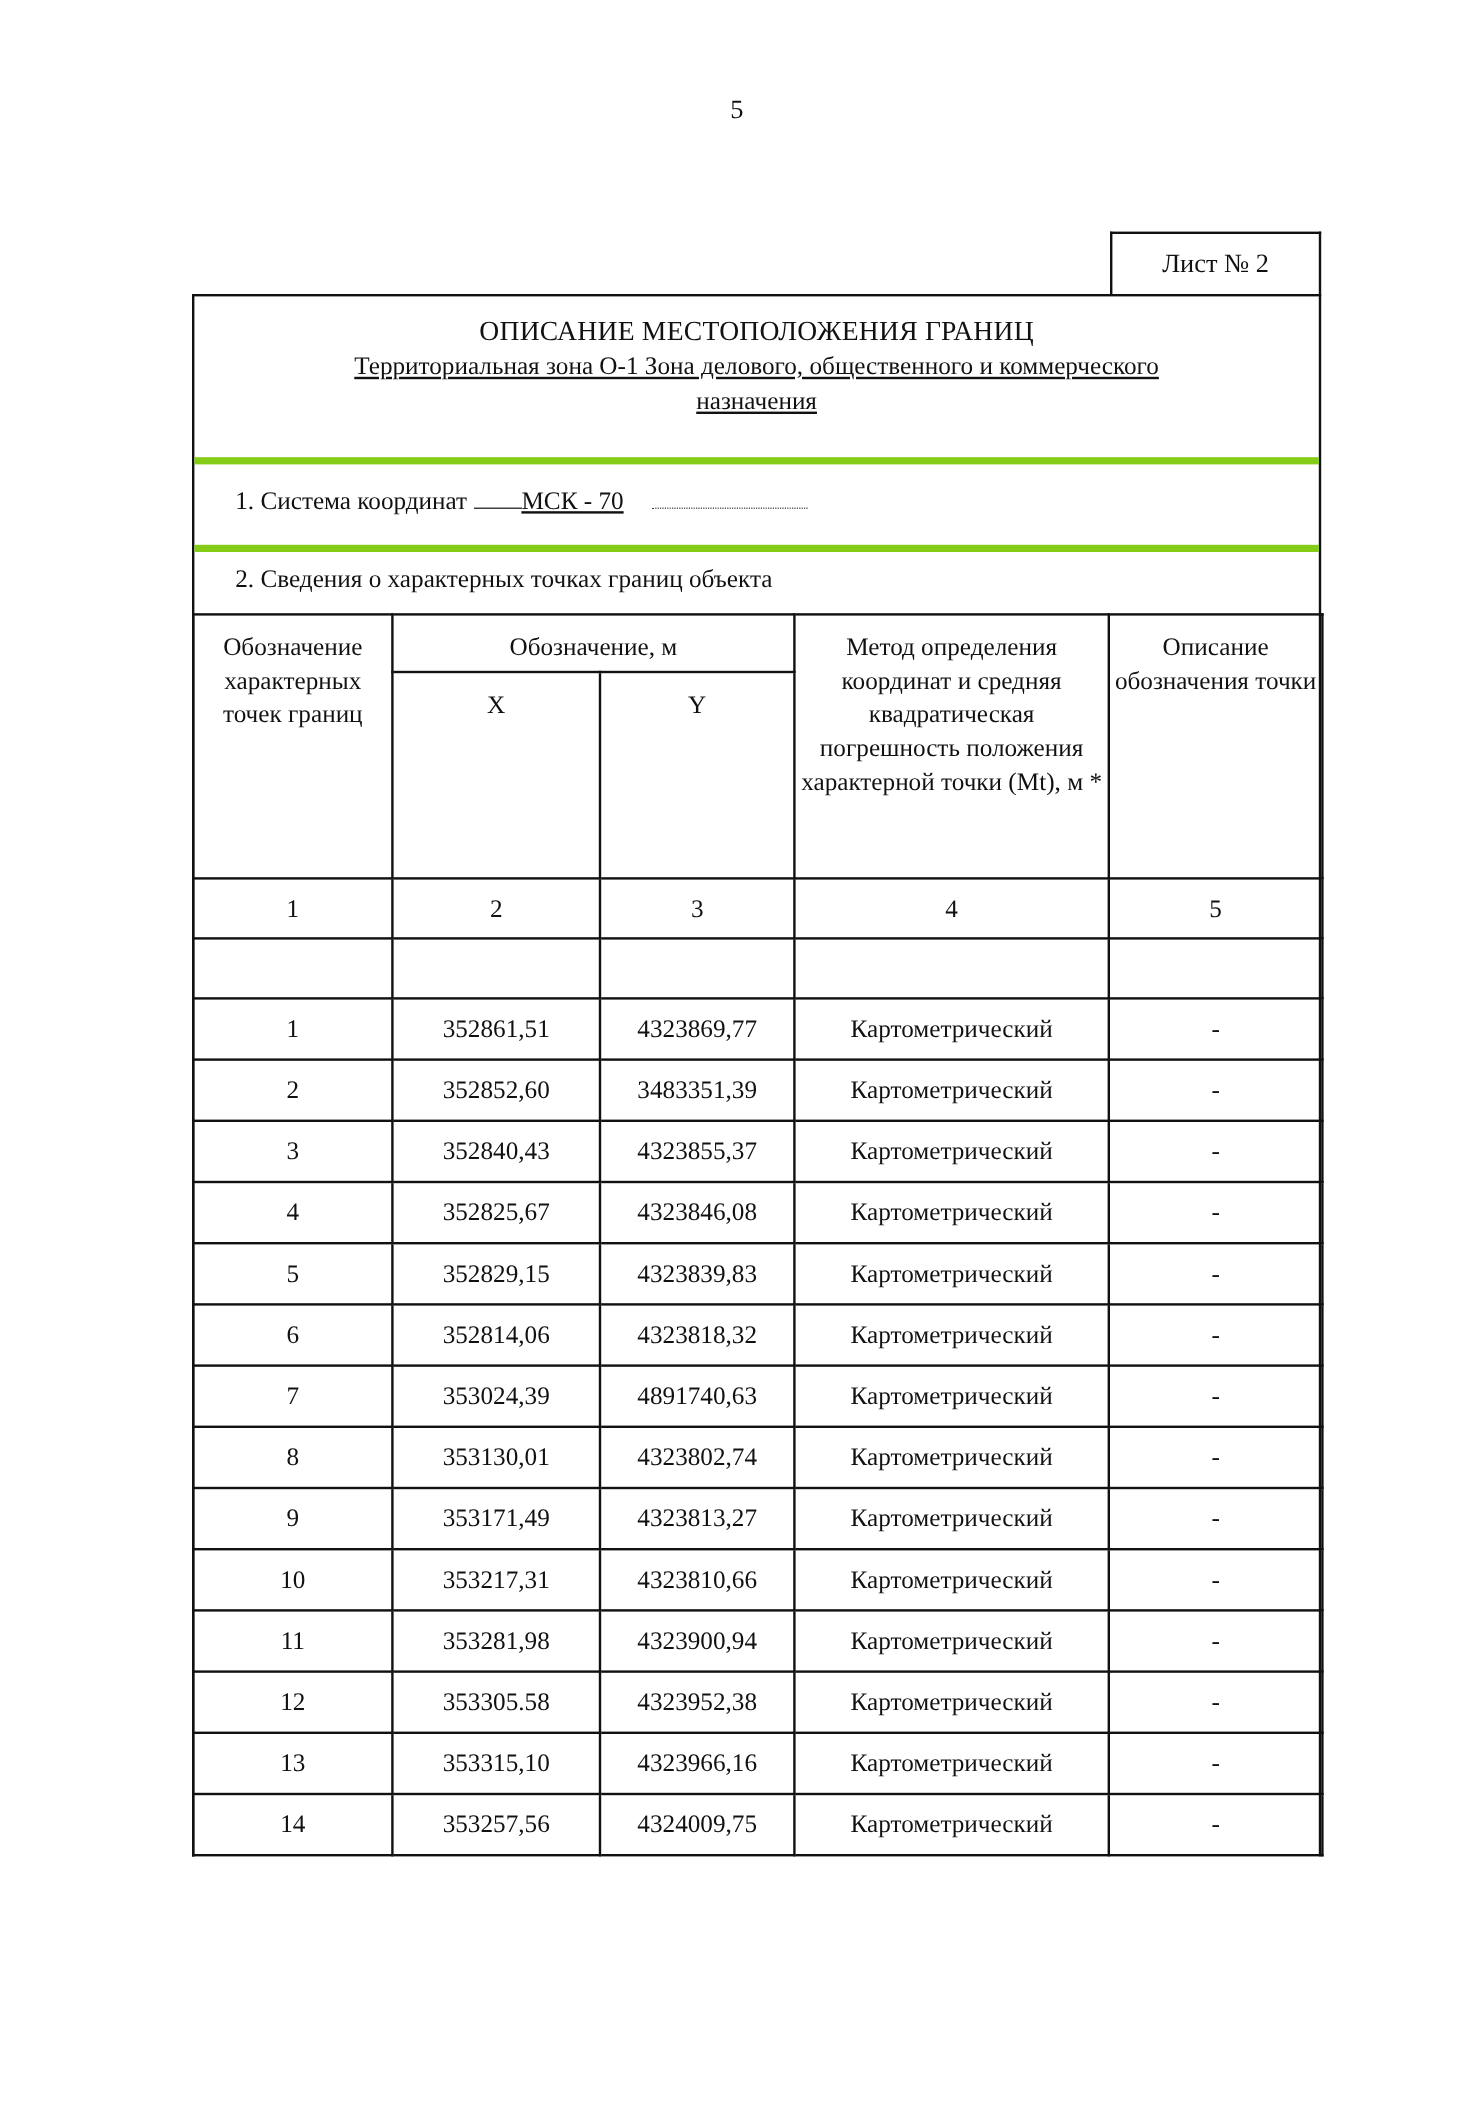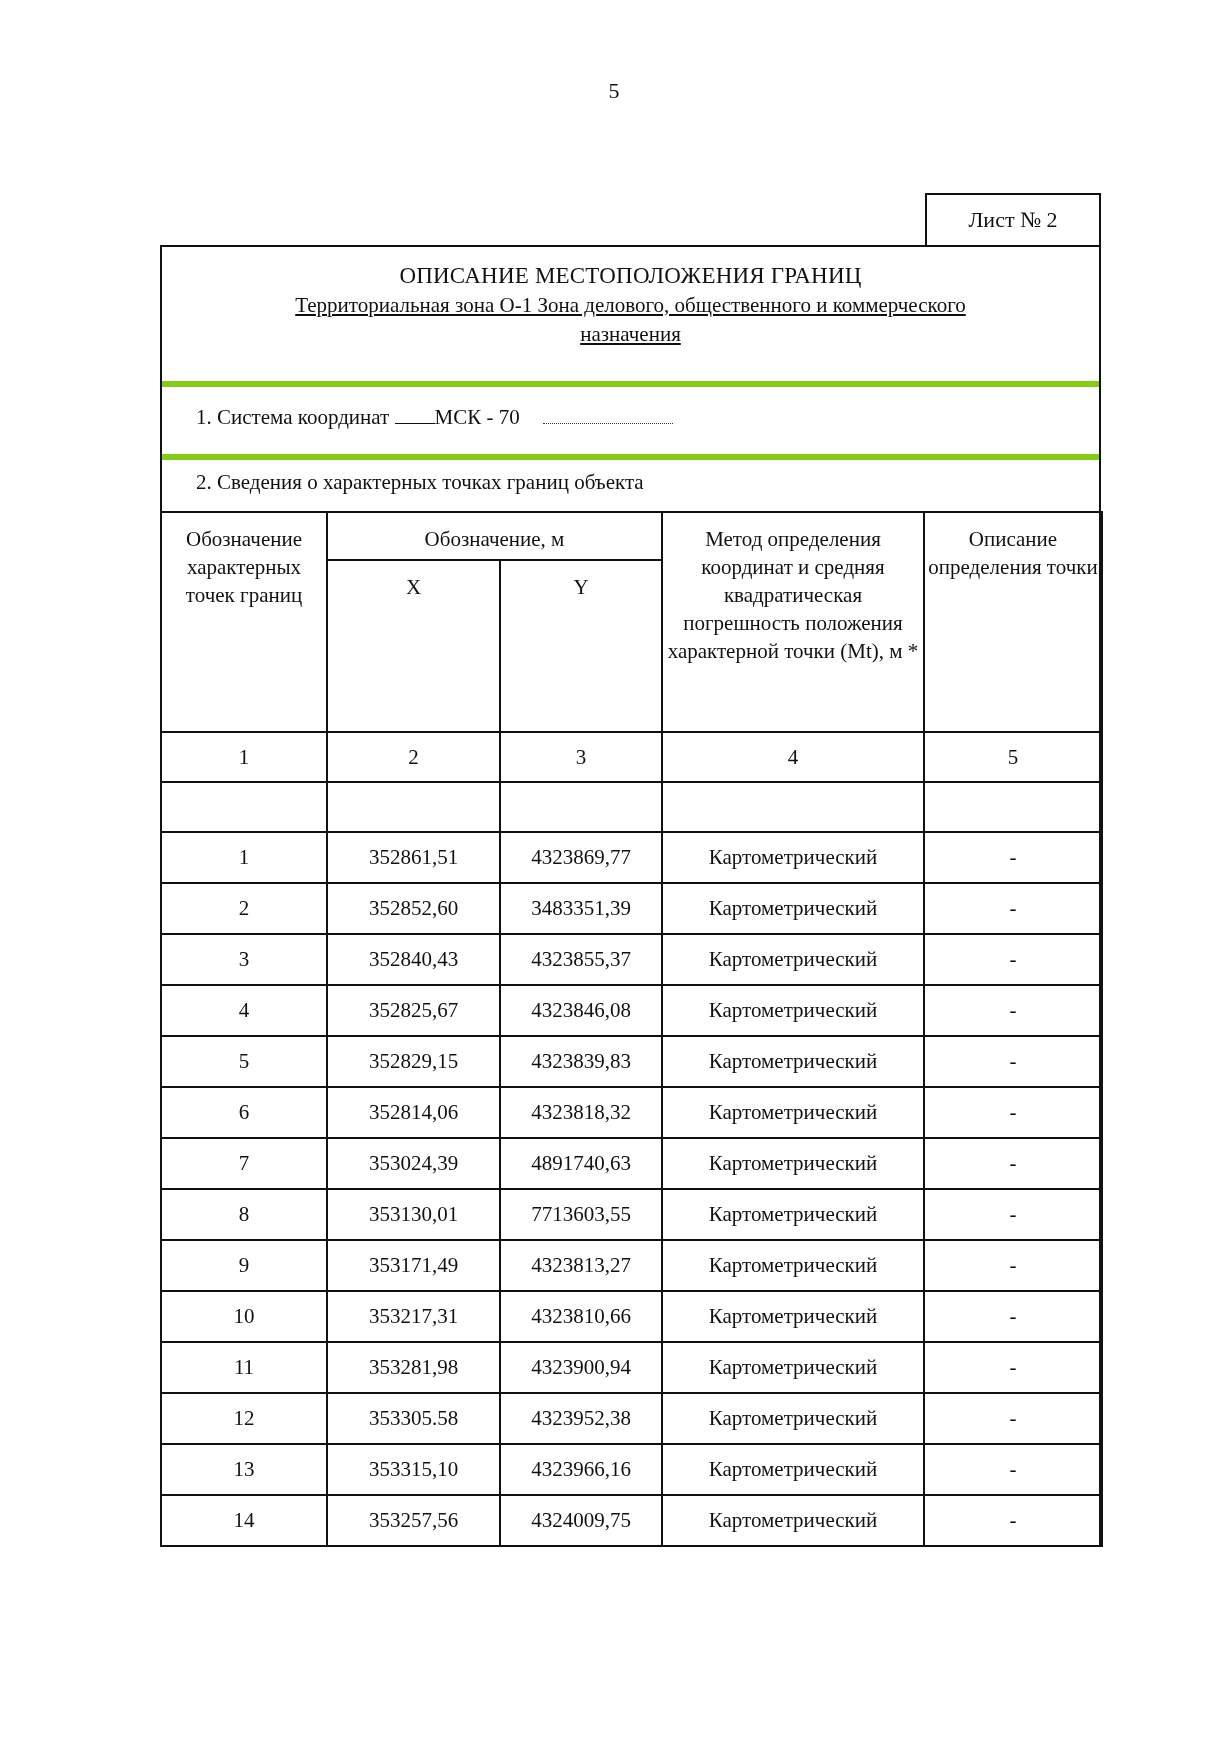--- a/index.html
+++ b/index.html
@@ -22,21 +22,21 @@
     }
     .block { border-bottom: 6px solid #84cc16; box-sizing: border-box; }
     .title-block { height: 140px; text-align: center; padding-top: 14px; }
     .title-main { font-size: 23px; letter-spacing: 0.2px; line-height: 30px; }
     .title-sub { font-size: 21px; line-height: 29px; }
     .title-sub u { text-decoration: underline; }
     .title-note { font-size: 21px; line-height: 29px; }
     .section-head { height: 52px; display: flex; align-items: center; justify-content: center; font-size: 21px; }
     .coord-sys { height: 73px; padding: 18px 0 0 34px; font-size: 21px; box-sizing: border-box; }
     .coord-sys .blank { display: inline-block; width: 40px; border-bottom: 1px solid #111; }
-    .coord-sys .val { margin-right: 18px; }
+    .coord-sys .val { text-decoration: underline; margin-right: 18px; }
     .coord-sys .tail { display: inline-block; width: 130px; border-bottom: 1px dotted #333; }
     .points-head { height: 51px; padding: 10px 0 0 34px; font-size: 21px; box-sizing: border-box; }
 
     table.grid {
       border-collapse: collapse; width: 941px; table-layout: fixed;
       font-size: 21px; margin-left: -2px;
     }
     table.grid td, table.grid th {
       border: 2px solid #111; font-weight: normal; text-align: center;
       vertical-align: top; padding: 0; box-sizing: border-box;
@@ -81,21 +81,21 @@
         <col class="col2">
         <col class="col3">
         <col class="col4">
         <col class="col5">
     </colgroup>
     <tbody>
         <tr class="head-top">
       <th rowspan="2">Обозначение характерных точек границ</th>
       <th colspan="2">Обозначение, м</th>
       <th rowspan="2">Метод определения координат и средняя квадратическая погрешность положения характерной точки (Mt), м *</th>
-      <th rowspan="2">Описание определения точки</th>
+      <th rowspan="2">Описание обозначения точки</th>
     </tr>
     <tr class="head-bot">
       <th>X</th>
       <th>Y</th>
     </tr>
     <tr class="num-row">
       <td>1</td>
       <td>2</td>
       <td>3</td>
       <td>4</td>
@@ -155,21 +155,21 @@
         <tr class="data-row">
           <td>7</td>
           <td>353024,39</td>
           <td>4891740,63</td>
           <td class="method">Картометрический</td>
           <td class="desc">-</td>
         </tr>
         <tr class="data-row">
           <td>8</td>
           <td>353130,01</td>
-          <td>7713603,55</td>
+          <td>4323802,74</td>
           <td class="method">Картометрический</td>
           <td class="desc">-</td>
         </tr>
         <tr class="data-row">
           <td>9</td>
           <td>353171,49</td>
           <td>4323813,27</td>
           <td class="method">Картометрический</td>
           <td class="desc">-</td>
         </tr>

